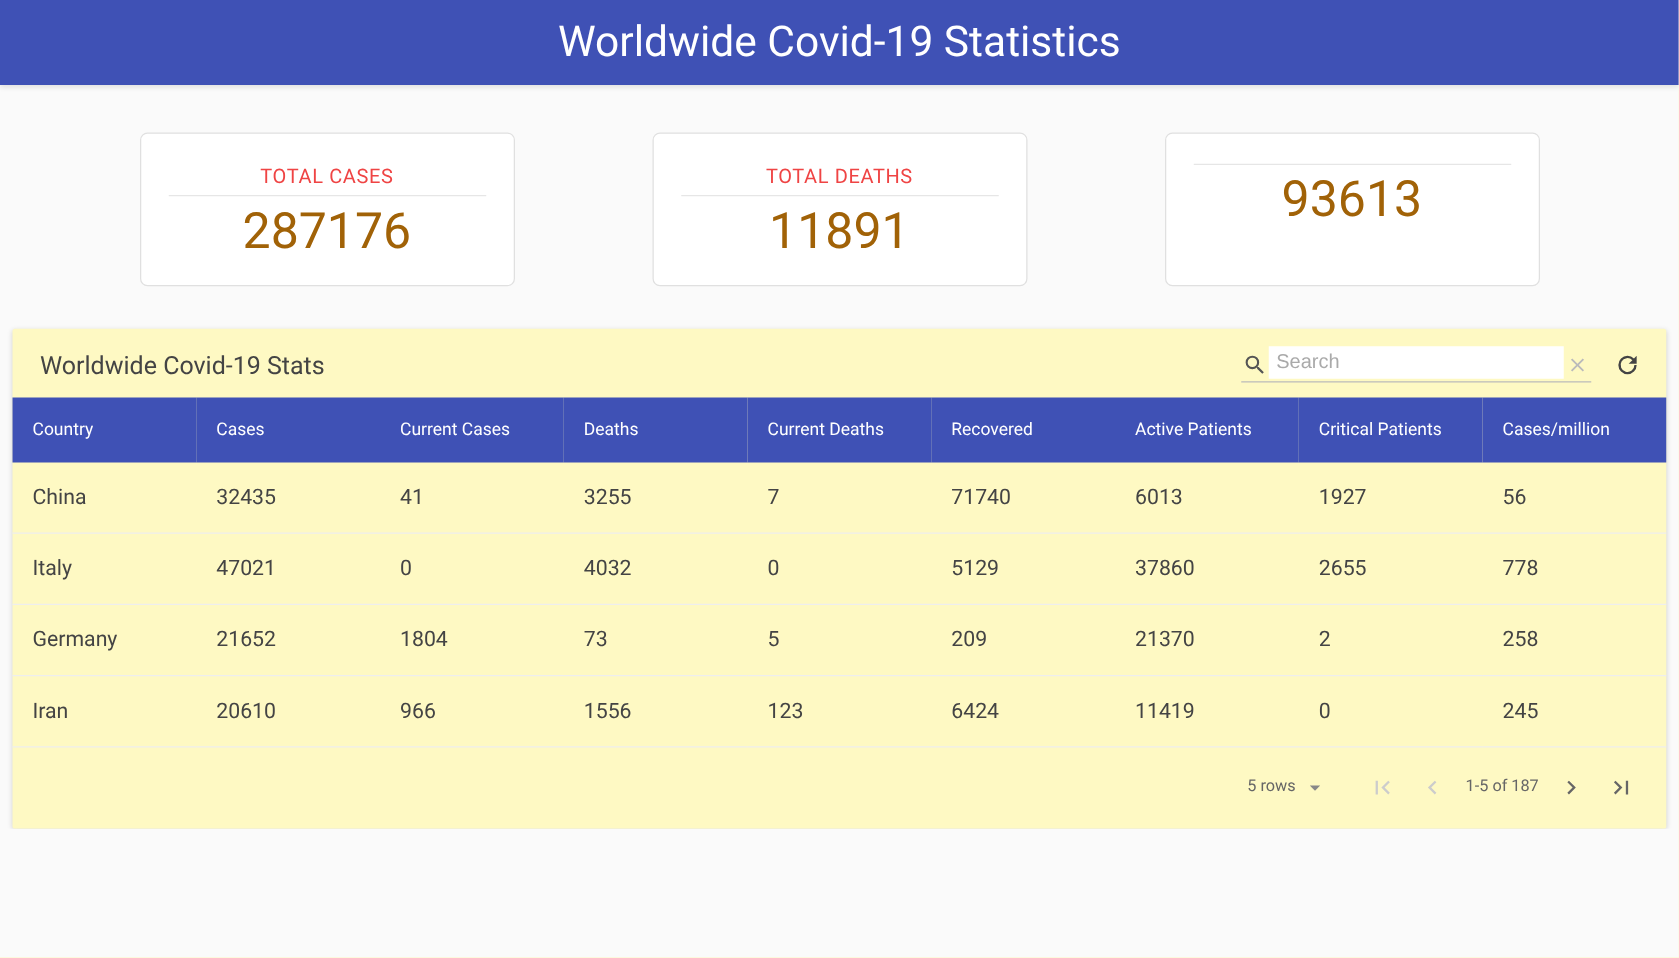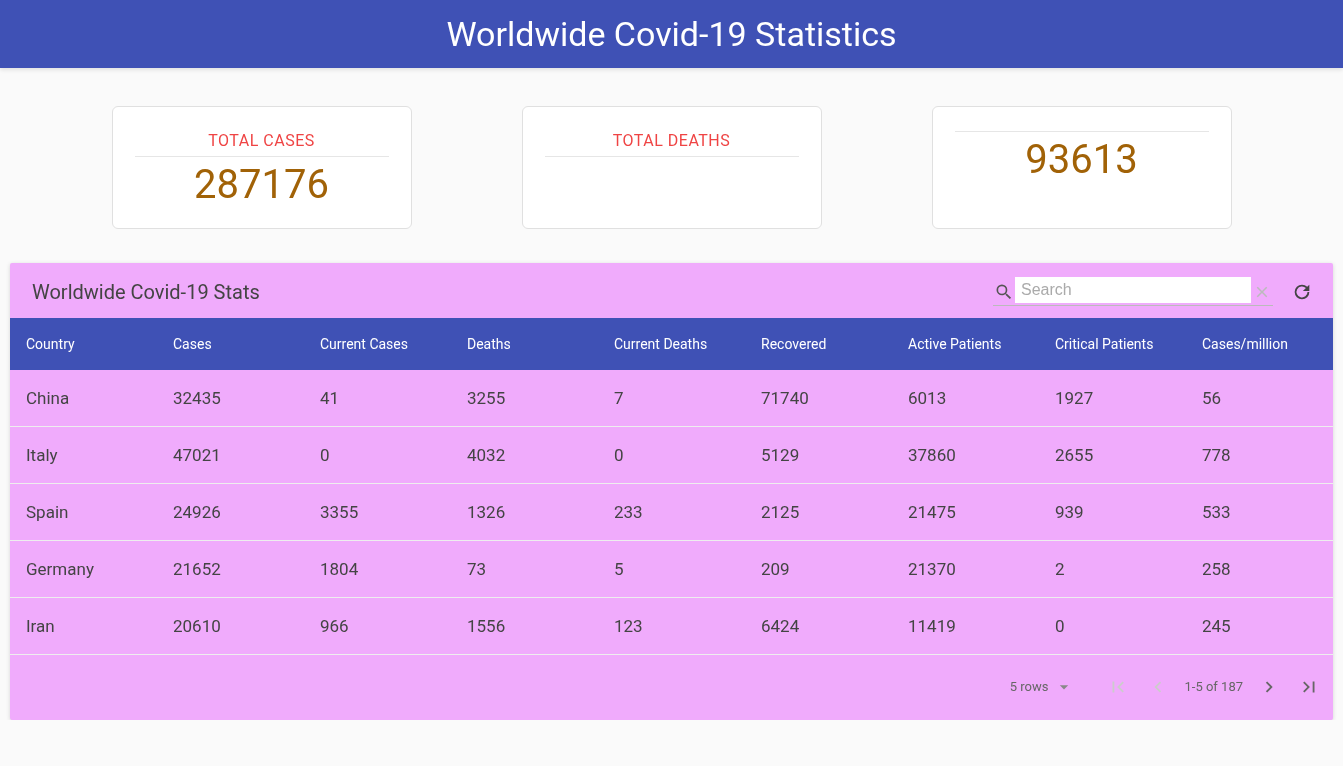--- a/index.html
+++ b/index.html
@@ -42,21 +42,21 @@
       height: 1px;
       background: #e6e6e6;
       margin: 0 12px 4px 12px;
     }
     .stat-value {
       font-size: 40px;
       color: #a16207;
       font-weight: 400;
     }
     .table-panel {
-      background: #f0abfc;
+      background: #fef9c3;
       margin: 0 10px;
       box-shadow: 0 1px 4px rgba(0,0,0,0.15);
       border-radius: 2px;
     }
     .table-toolbar {
       display: flex;
       align-items: center;
       padding: 14px 20px 12px 22px;
     }
     .table-title {
@@ -113,21 +113,21 @@
     td {
       font-size: 17px;
       color: #444;
       padding: 18px 8px 18px 16px;
       border-bottom: 1px solid #eee;
     }
     .footer {
       display: flex;
       justify-content: flex-end;
       align-items: center;
-      padding: 8px 4px 10px 0;
+      padding: 8px 16px 10px 0;
       font-size: 13px;
       color: #666;
     }
     .rows-select {
       display: flex;
       align-items: center;
       gap: 6px;
       margin-right: 24px;
       cursor: pointer;
     }
@@ -150,20 +150,21 @@
 
 <div class="stats-row">
   <div class="stat-card">
     <div class="stat-label">TOTAL CASES</div>
     <div class="stat-divider"></div>
     <div class="stat-value">287176</div>
   </div>
   <div class="stat-card">
     <div class="stat-label">TOTAL DEATHS</div>
     <div class="stat-divider"></div>
+    <div class="stat-value">11891</div>
   </div>
   <div class="stat-card">
     <div class="stat-divider"></div>
     <div class="stat-value">93613</div>
   </div>
 </div>
 
 <div class="table-panel">
   <div class="table-toolbar">
     <div class="table-title">Worldwide Covid-19 Stats</div>
@@ -218,31 +219,20 @@
           <td>47021</td>
           <td>0</td>
           <td>4032</td>
           <td>0</td>
           <td>5129</td>
           <td>37860</td>
           <td>2655</td>
           <td>778</td>
         </tr>
         <tr>
-          <td>Spain</td>
-          <td>24926</td>
-          <td>3355</td>
-          <td>1326</td>
-          <td>233</td>
-          <td>2125</td>
-          <td>21475</td>
-          <td>939</td>
-          <td>533</td>
-        </tr>
-        <tr>
           <td>Germany</td>
           <td>21652</td>
           <td>1804</td>
           <td>73</td>
           <td>5</td>
           <td>209</td>
           <td>21370</td>
           <td>2</td>
           <td>258</td>
         </tr>

